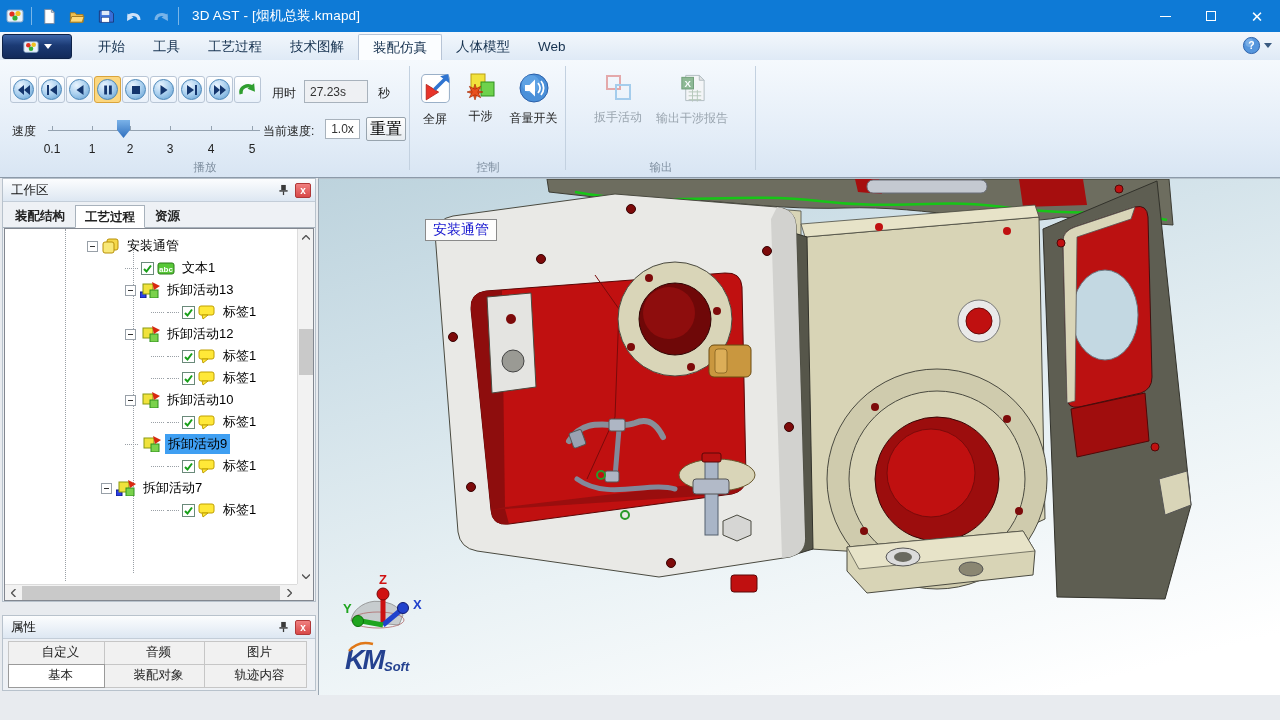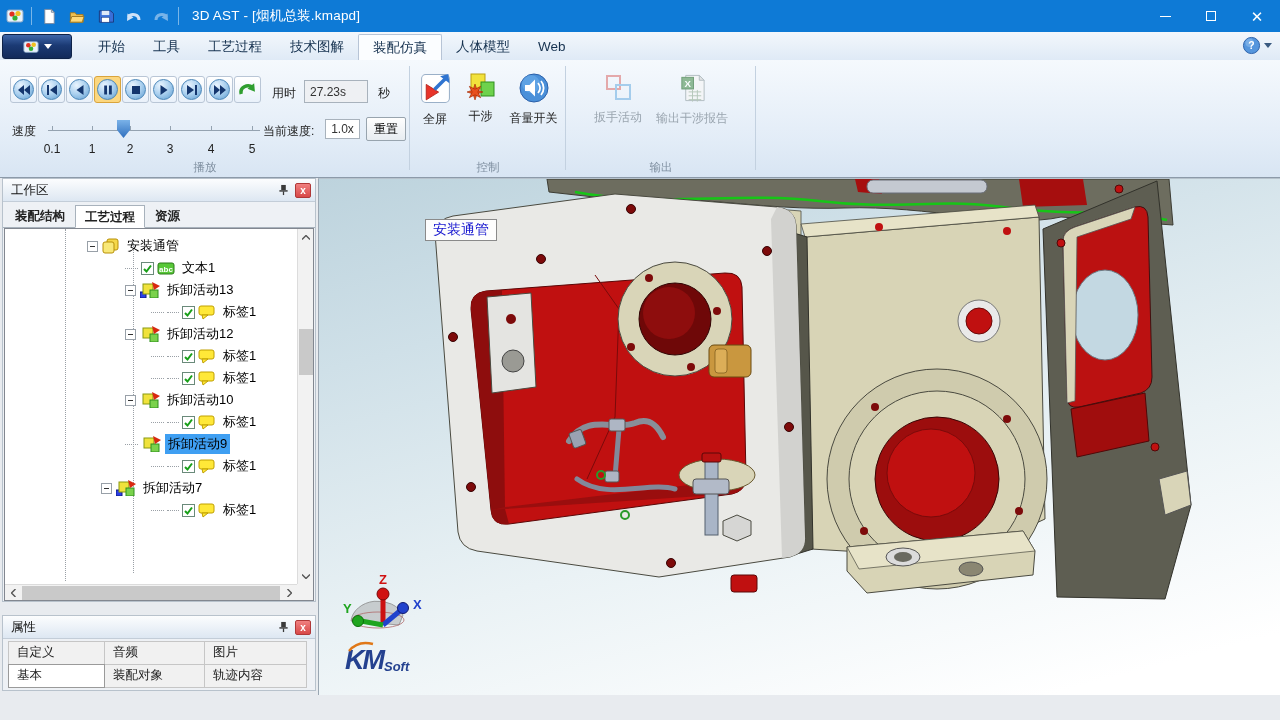--- a/index.html
+++ b/index.html
@@ -36,21 +36,21 @@
   
   .ribbon { position:relative; height:118px; background:linear-gradient(#f5f9fd,#e2ecf7 70%,#d8e5f3); border-bottom:1px solid #8c9aa9; }
   .rgroup { position:absolute; top:0; height:118px; }
   #g-playback { left:0; width:410px; }
   #g-control  { left:410px; width:156px; }
   #g-output   { left:566px; width:190px; }
   .gsep { position:absolute; right:0; top:6px; bottom:8px; width:1px; background:#c3d1e0; }
   .glabel { position:absolute; bottom:3px; left:0; right:0; text-align:center; font-size:11.5px; color:#7f8fa0; }
   .rlbl { position:absolute; font-size:12px; color:#222; white-space:nowrap; }
   .box { position:absolute; height:23px; line-height:22px; padding-left:5px; background:#eef0f3; border:1px solid #a8b2bc; font-size:12px; color:#333; }
-  .btn { position:absolute; width:40px; height:24px; background:linear-gradient(#fefefe,#e7ecf1); border:1px solid #98a4ae; border-radius:2px; font-size:12px; font-family:inherit; }
+  .btn { position:absolute; width:40px; height:24px; background:linear-gradient(#fefefe,#e7ecf1); border:1px solid #98a4ae; border-radius:2px; font-size:16px; font-family:inherit; }
 
   .pb-strip { position:absolute; left:10px; top:16px; display:flex; gap:1px; }
   .pb-cell { width:27px; height:27px; border:1px solid #b9c6d6; border-radius:3px; background:linear-gradient(#ffffff,#e9f1fa);
              display:flex; align-items:center; justify-content:center; }
   .pb-cell.sel { background:#fcd77f; border-color:#d9a43c; }
   .pb-orb { width:21px; height:21px; border-radius:50%; border:1px solid #4a86b8;
             background:radial-gradient(circle at 35% 28%, #eaf5ff, #a9cfee 50%, #5b9bd0 100%);
             display:flex; align-items:center; justify-content:center; }
   .pb-loop { display:flex; align-items:center; justify-content:center; }
 
@@ -95,21 +95,21 @@
   .vsb .arr { position:absolute; left:0; width:16px; height:16px; display:flex; align-items:center; justify-content:center; }
   .vsb .thumbv { position:absolute; left:1px; width:14px; top:100px; height:46px; background:#c9c9c9; }
   .hsb { position:absolute; left:0; right:16px; bottom:0; height:16px; background:#f2f2f2; border-top:1px solid #dcdcdc; display:flex; align-items:center; }
   .hsb .arr { width:16px; height:16px; display:flex; align-items:center; justify-content:center; flex:0 0 16px; }
   .hsb .thumbh { height:14px; background:#c9c9c9; flex:1; margin:0 1px; }
   .sbcorner { position:absolute; right:0; bottom:0; width:16px; height:16px; background:#f2f2f2; }
 
   .gap13 { height:13px; }
   .props { height:76px; }
   .props-grid { display:grid; grid-template-columns:96px 100px 102px; grid-auto-rows:23px; margin:3px 6px 0 6px; }
-  .ptab { border:1px solid #c6c6c6; background:#f1f1f1; font-size:12.5px; padding-left:8px; line-height:21px; color:#222; margin:-1px 0 0 -1px; }
+  .ptab { border:1px solid #c6c6c6; background:#f1f1f1; font-size:12.5px; padding-left:8px; line-height:21px; color:#222; margin:-1px 0 0 -1px;text-align:center; }
   .ptab.active { background:#fff; border-color:#9a9a9a; position:relative; z-index:2; }
 
   
   .viewport { position:relative; flex:1; border-left:1px solid #9aa6b2; border-top:1px solid #b6c2cc;
               background:linear-gradient(165deg,#bdd3dd 0%,#cfe0e8 25%,#eaf2f5 60%,#ffffff 92%); overflow:hidden; }
   .anno { position:absolute; left:106px; top:40px; background:#fdfdfd; border:1px solid #8a8a8a; color:#1515cf;
           font-size:14px; padding:1px 7px; }
   .axes { position:absolute; left:22px; top:394px; }
   .logo { position:absolute; left:26px; top:468px; display:flex; align-items:flex-end; }
   .logo .km { font-size:27px; font-weight:bold; font-style:italic; color:#24418f; letter-spacing:-2px; line-height:1; }

